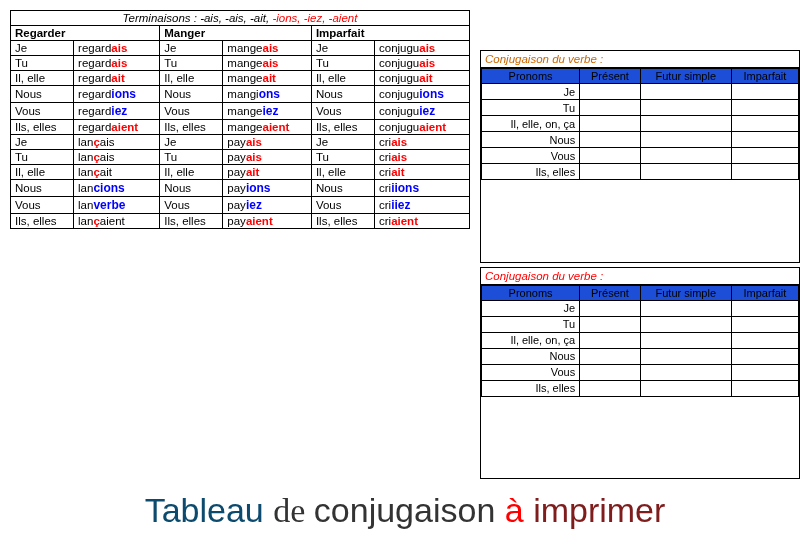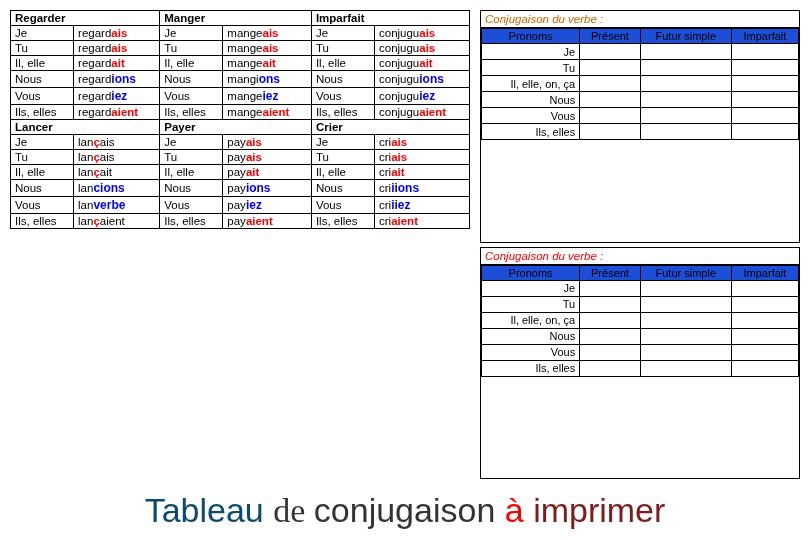--- a/index.html
+++ b/index.html
@@ -64,20 +64,21 @@
     .verb-base { font-size: 11.5px; }
     .verb-ending { color: red; font-weight: bold; font-size: 11.5px; }
     .verb-ending-blue { color: blue; font-weight: bold; font-size: 12px; }
 
     
     .right-tables {
       flex: 1;
       display: flex;
       flex-direction: column;
       gap: 4px;
+      margin-top: 40px;
     }
 
     .conj-table-wrapper {
       border: 1px solid #000;
       flex: 1;
     }
 
     .conj-title {
       font-style: italic;
       padding: 2px 4px;
@@ -130,20 +131,25 @@
   </style>
 </head>
 <body>
 
 <div class="top-section">
 
   <div class="left-table-container">
     <table class="main-table">
       <thead>
         <tr>
+          <td colspan="6" class="subtitle-row">
+            <em><span>Terminaisons : -ais, -ais, -ait,</span> <span class="red">-ions, -iez, -aient</span></em>
+          </td>
+        </tr>
+        <tr>
           <td colspan="2" class="section-header">Regarder</td>
           <td colspan="2" class="section-header">Manger</td>
           <td colspan="2" class="section-header">Imparfait</td>
         </tr>
       </thead>
       <tbody>
 
         <tr>
           <td class="pronoun">Je</td>
             <td><span class="verb-base">regard</span><span class="verb-ending">ais</span></td>
@@ -186,25 +192,20 @@
         </tr>
         <tr>
           <td class="pronoun">Ils, elles</td>
             <td><span class="verb-base">regard</span><span class="verb-ending">aient</span></td>
           <td class="pronoun">Ils, elles</td>
             <td><span class="verb-base">mange</span><span class="verb-ending">aient</span></td>
           <td class="pronoun">Ils, elles</td>
             <td><span class="verb-base">conjugu</span><span class="verb-ending">aient</span></td>
         </tr>
 
-        <tr>
-          <td colspan="2" class="section-header">Lancer</td>
-          <td colspan="2" class="section-header">Payer</td>
-          <td colspan="2" class="section-header">Crier</td>
-        </tr>
 
         <tr>
           <td class="pronoun">Je</td>
             <td><span class="verb-base">lan</span><span class="verb-ending">ç</span><span class="verb-base">ais</span></td>
           <td class="pronoun">Je</td>
             <td><span class="verb-base">pay</span><span class="verb-ending">ais</span></td>
           <td class="pronoun">Je</td>
             <td><span class="verb-base">cri</span><span class="verb-ending">ais</span></td>
         </tr>
         <tr>

